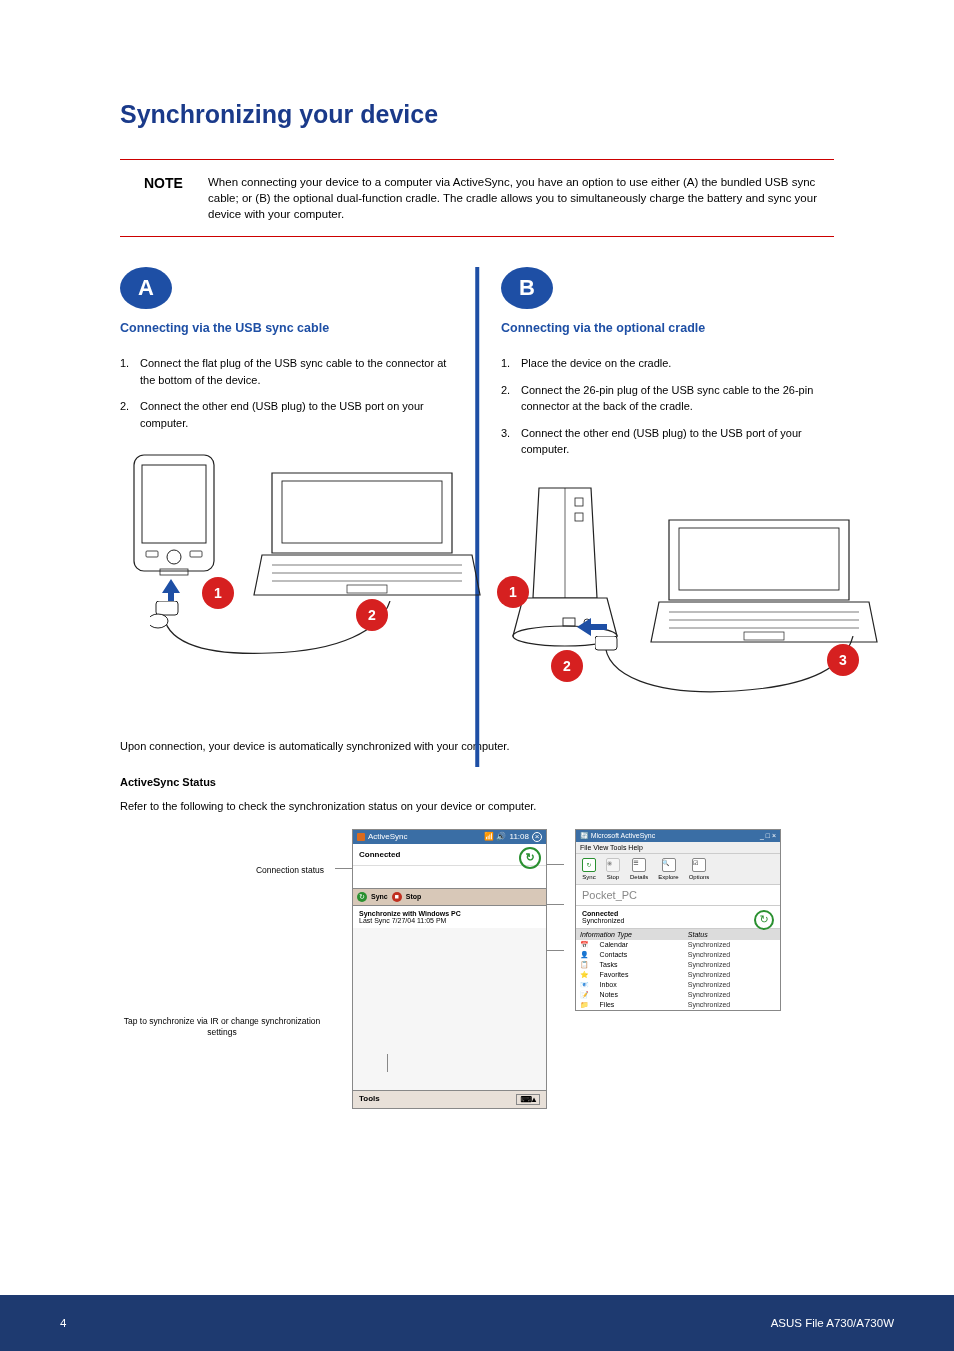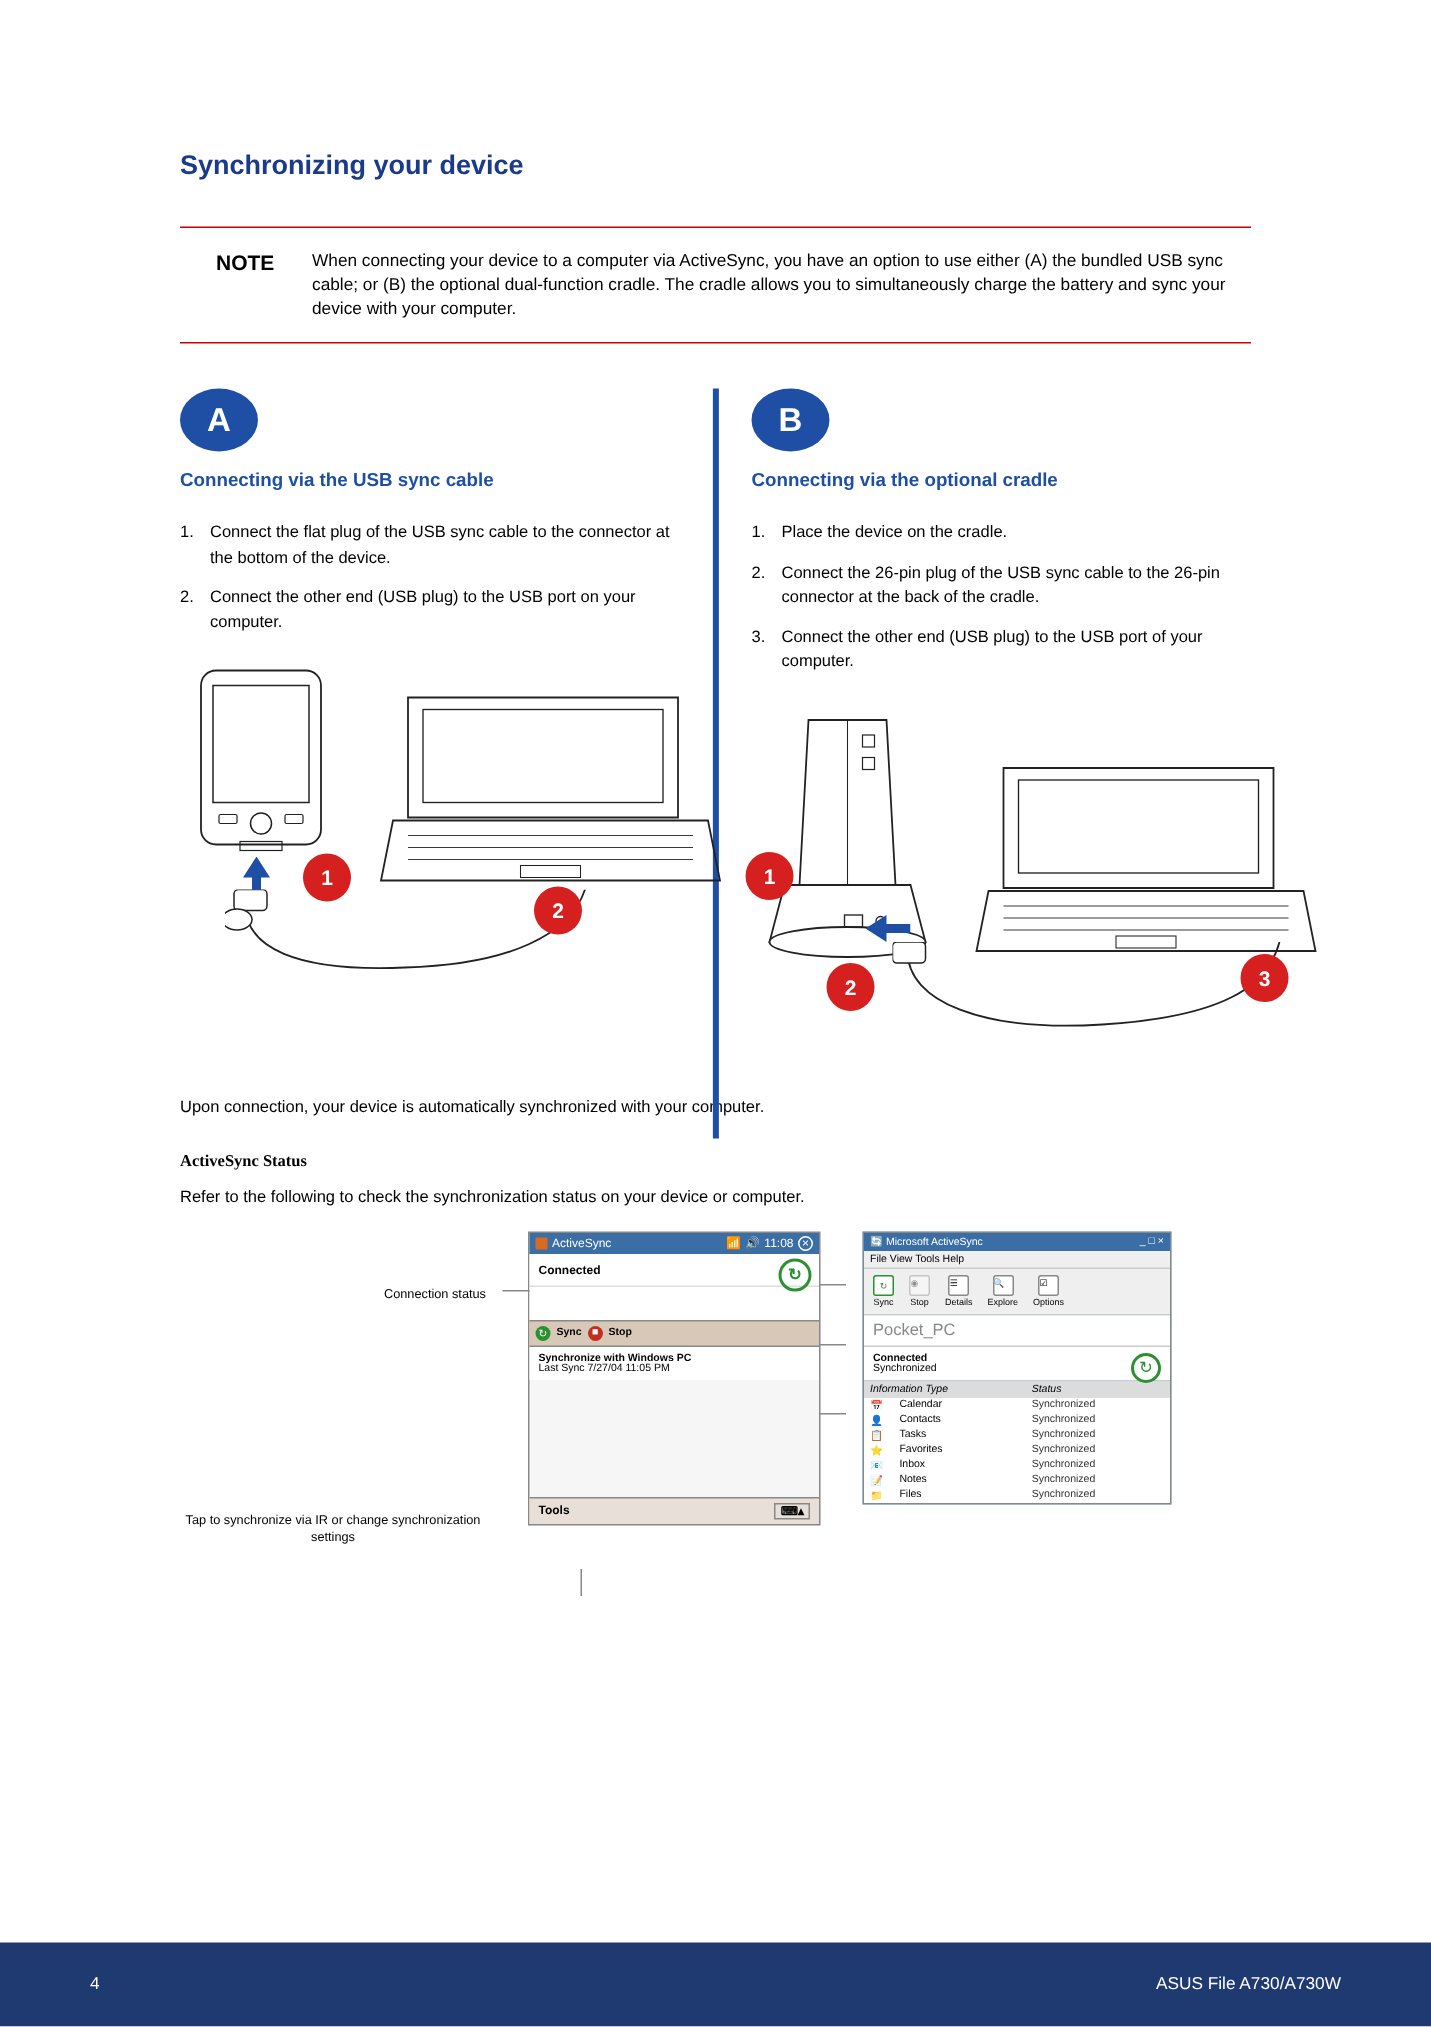--- a/index.html
+++ b/index.html
@@ -8,21 +8,21 @@
       background: #fff;
       width: 954px;
       height: 1351px;
       position: relative;
       color: #000;
     }
     .page {
       padding: 60px 60px 0 60px;
     }
     .heading {
-      font-size: 18px;
+      font-size: 25px;
       color: #1a3a8a;
       font-weight: bold;
       margin: 40px 0 30px 60px;
     }
     .red-rule {
       border: none;
       border-top: 1.5px solid #cc0000;
       margin: 0 60px;
     }
     .note-box {
@@ -119,40 +119,39 @@
     .body-text {
       font-size: 11px;
       line-height: 1.5;
       margin-bottom: 8px;
     }
     .active-sync-heading {
       font-size: 11px;
       font-weight: bold;
       margin-top: 22px;
       margin-bottom: 10px;
-      font-family: Liberation Serif, serif;
     }
     .sync-row {
       display: flex;
       gap: 28px;
       align-items: flex-start;
     }
     .callout-col {
       flex: 0 0 204px;
       font-size: 8.5px;
       line-height: 1.3;
       display: flex;
       flex-direction: column;
     }
     .callout-left { text-align: center; align-items: flex-end; }
     .callout-left .callout-item { margin-top: 14px; }
     .callout-right .callout-item { margin-top: 16px; }
     .screenshot-box {
       flex: 0 0 195px;
-      height: 196px;
+      height: 280px;
       border: 1px solid #888;
       background: #f6f6f6;
       position: relative;
       font-size: 7px;
     }
     .pda-titlebar {
       background: #3a6ea5;
       color: #fff;
       padding: 2px 4px;
       font-size: 8px;

